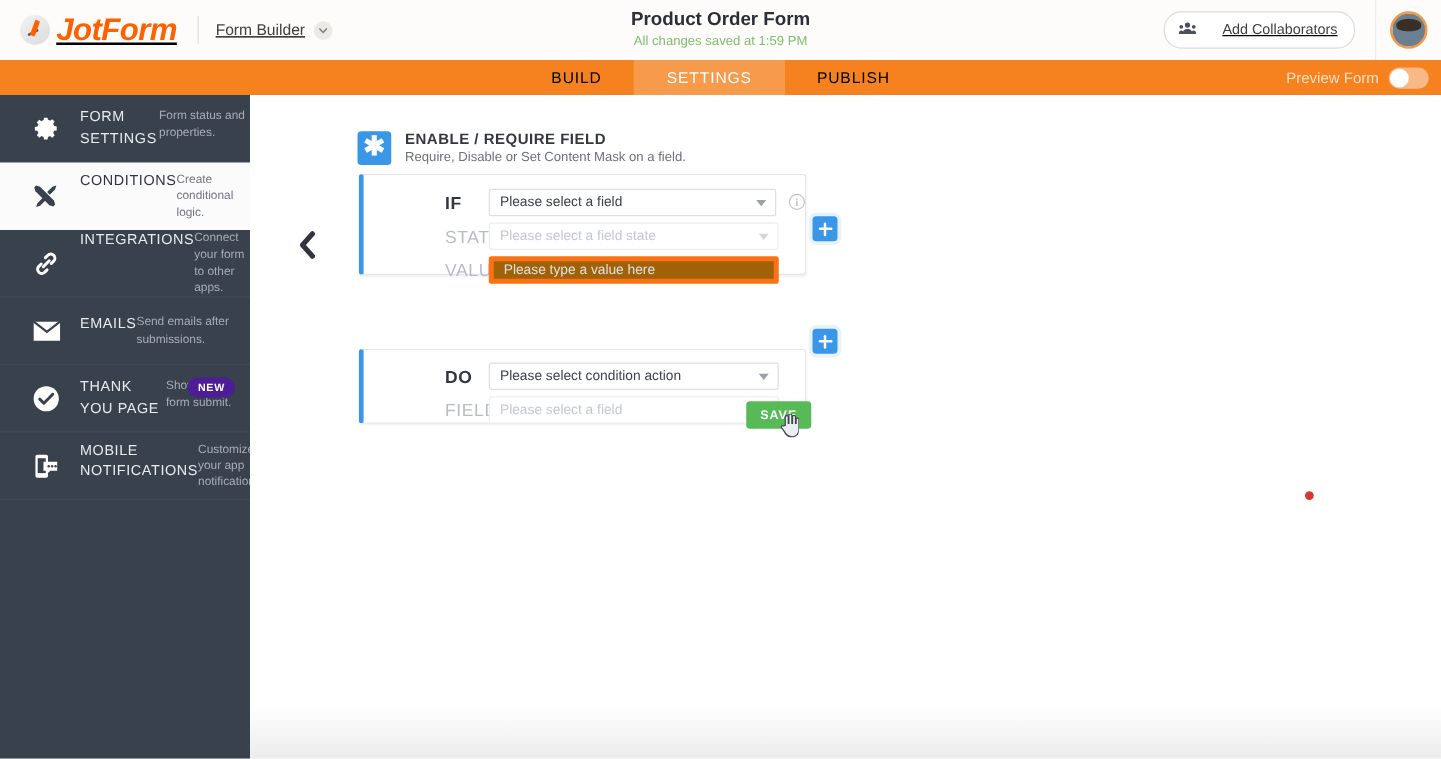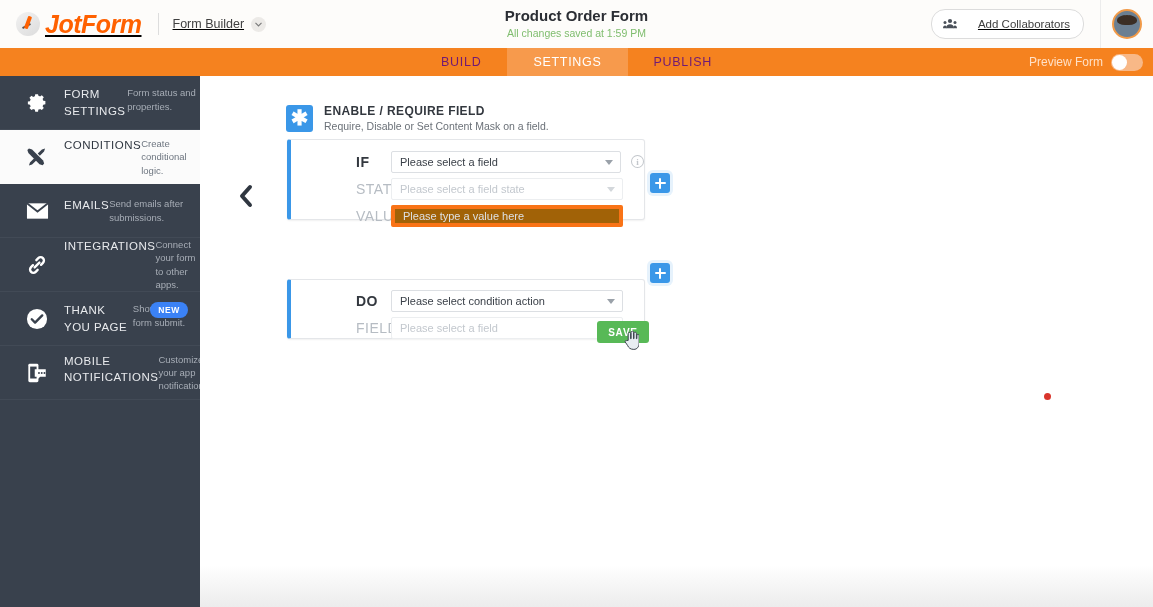--- a/index.html
+++ b/index.html
@@ -77,21 +77,21 @@
 
   
   .navbar {
     position: absolute; left: 0; top: 48px; width: 1153px; height: 28px;
     background: #f5821f; display: flex; align-items: stretch;
   }
   .nav-tabs { margin: 0 auto; display: flex; height: 28px; }
   .nav-tab {
     display: flex; align-items: center; justify-content: center;
     padding: 0 26px; font-size: 12.5px; letter-spacing: 0.7px;
-    color: #701a75; cursor: pointer; font-weight: normal;
+    color: #000000; cursor: pointer; font-weight: normal;
   }
   .nav-tab.active { background: #f79a4c; color: #ffffff; }
   .nav-right {
     position: absolute; right: 10px; top: 0; height: 28px;
     display: flex; align-items: center; gap: 8px;
   }
   .preview-label { font-size: 12px; color: #ffe0c6; }
   .toggle {
     width: 32px; height: 17px; border-radius: 9px;
     background: #f8b887; position: relative; cursor: pointer;
@@ -119,21 +119,21 @@
   .side-title {
     font-size: 11.5px; letter-spacing: 0.5px; color: #e8eaed; line-height: 1.4;
   }
   .side-sub { font-size: 9.5px; color: #a7adb6; line-height: 1.4; }
   .side-item.active { background: #fbfbfb; border-bottom: none; }
   .side-item.active .side-icon { color: #39414d; }
   .side-item.active .side-title { color: #2f3640; }
   .side-item.active .side-sub { color: #6e7680; }
   .new-badge {
     position: absolute; right: 12px; top: 10px;
-    background: #3b82f6; color: #fff; font-size: 8.5px; font-weight: bold;
+    background: #4c1d95; color: #fff; font-size: 8.5px; font-weight: bold;
     letter-spacing: 0.6px; padding: 3px 8px; border-radius: 9px;
   }
 
   
   .content {
     position: absolute; left: 200px; top: 76px; width: 953px; height: 531px;
     background: #ffffff;
   }
   .content-fade {
     position: absolute; left: 0; bottom: 0; width: 953px; height: 42px;
@@ -316,42 +316,42 @@
         </svg>
       </span>
       <span class="side-text">
         <span class="side-title">CONDITIONS</span>
         <span class="side-sub">Create conditional logic.</span>
       </span>
     </div>
 
     <div class="side-item">
       <span class="side-icon">
-        <svg width="23" height="18" viewBox="0 0 24 18" fill="currentColor">
-          <path d="M1 1h22v16H1z"></path>
-          <path d="M1 1l11 8.5L23 1" fill="none" stroke="#39414d" stroke-width="1.9"></path>
-        </svg>
-      </span>
-      <span class="side-text">
-        <span class="side-title">EMAILS</span>
-        <span class="side-sub">Send emails after submissions.</span>
-      </span>
-    </div>
-
-    <div class="side-item">
-      <span class="side-icon">
         <svg width="22" height="22" viewBox="0 0 24 24" fill="none" stroke="currentColor" stroke-width="2.6" stroke-linecap="round">
           <path d="M9.4 14.6l5.2-5.2"></path>
           <path d="M11.3 6.7l2.1-2.1a3.6 3.6 0 015.1 5.1l-2.1 2.1"></path>
           <path d="M12.7 17.3l-2.1 2.1a3.6 3.6 0 01-5.1-5.1l2.1-2.1"></path>
         </svg>
       </span>
       <span class="side-text">
         <span class="side-title">INTEGRATIONS</span>
         <span class="side-sub">Connect your form to other apps.</span>
+      </span>
+    </div>
+
+    <div class="side-item">
+      <span class="side-icon">
+        <svg width="23" height="18" viewBox="0 0 24 18" fill="currentColor">
+          <path d="M1 1h22v16H1z"></path>
+          <path d="M1 1l11 8.5L23 1" fill="none" stroke="#39414d" stroke-width="1.9"></path>
+        </svg>
+      </span>
+      <span class="side-text">
+        <span class="side-title">EMAILS</span>
+        <span class="side-sub">Send emails after submissions.</span>
       </span>
     </div>
 
     <div class="side-item">
       <span class="new-badge">NEW</span>
       <span class="side-icon">
         <svg width="22" height="22" viewBox="0 0 24 24">
           <circle cx="12" cy="12" r="11" fill="currentColor"></circle>
           <path d="M6.3 12.3l3.6 3.6 7.8-7.8" fill="none" stroke="#39414d" stroke-width="2.6" stroke-linecap="round" stroke-linejoin="round"></path>
         </svg>

